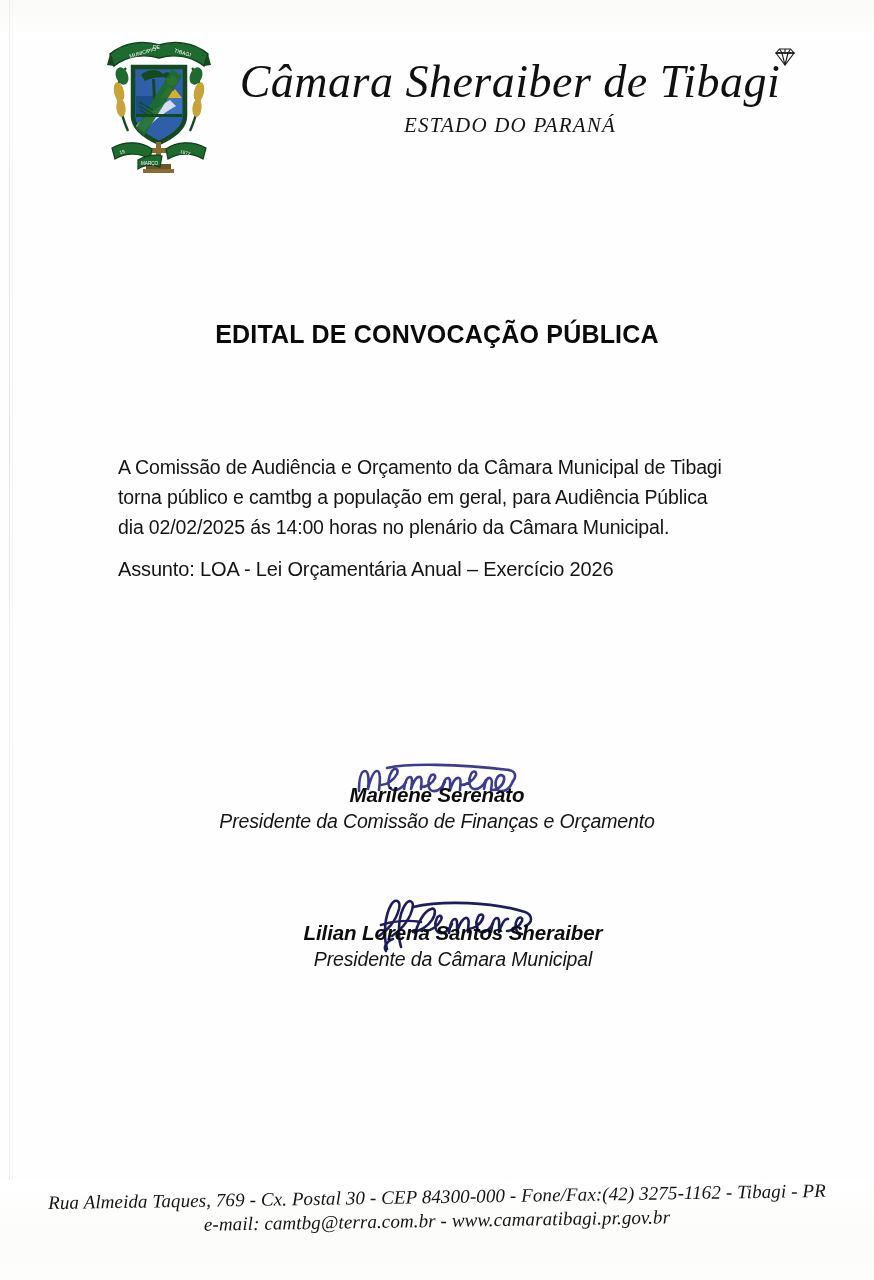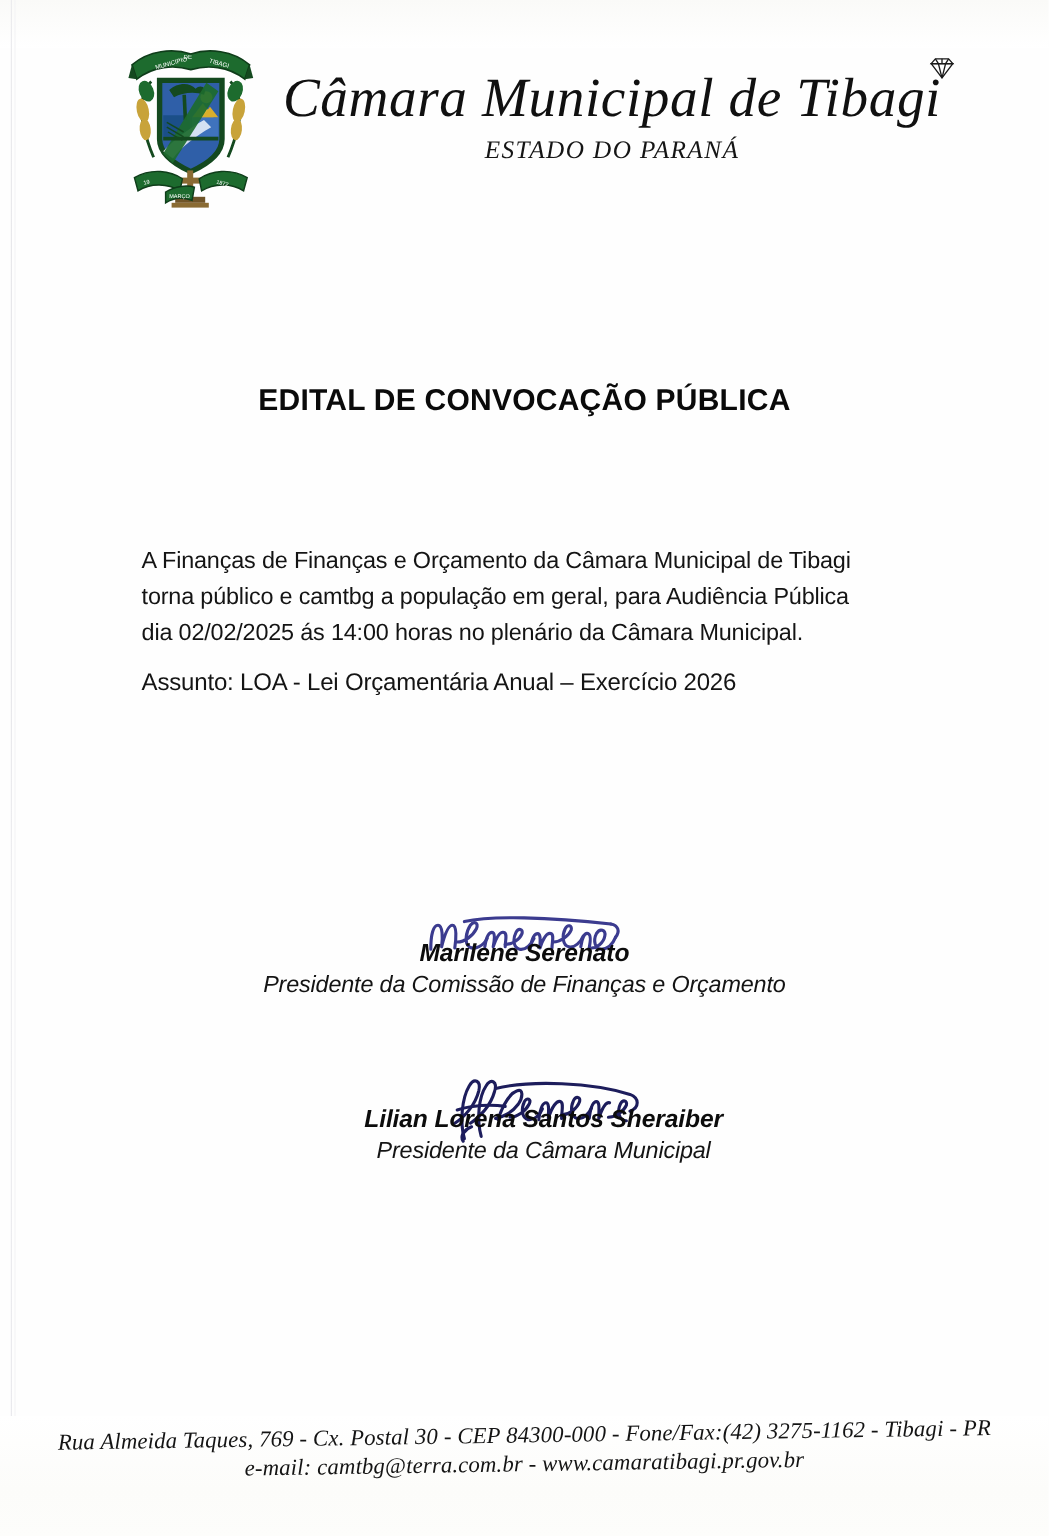--- a/index.html
+++ b/index.html
@@ -260,21 +260,21 @@
 
         <path d="M12 112 C26 104, 42 106, 52 113 L50 123 C40 117, 26 116, 15 123 Z" fill="#1d6b2e" stroke="#0f3d1a" stroke-width="1.2"></path>
         <path d="M106 112 C92 104, 76 106, 66 113 L68 123 C78 117, 92 116, 103 123 Z" fill="#1d6b2e" stroke="#0f3d1a" stroke-width="1.2"></path>
         <path d="M38 124 C46 119, 56 118, 62 120 L60 131 C52 128, 44 129, 38 133 Z" fill="#1d6b2e" stroke="#0f3d1a" stroke-width="1.2"></path>
         <text x="20" y="118" font-family="'Liberation Sans',sans-serif" font-size="4.6" fill="#ffffff" transform="rotate(-14 20 118)">19</text>
         <text x="80" y="117" font-family="'Liberation Sans',sans-serif" font-size="4.6" fill="#ffffff" transform="rotate(14 80 117)">1872</text>
         <text x="41" y="129" font-family="'Liberation Sans',sans-serif" font-size="4.6" fill="#ffffff">MARÇO</text>
       </svg>
     </div>
 
-    <div class="org-title">Câmara Municipal de Tibagi</div>
+    <div class="org-title">Câmara Sheraiber de Tibagi</div>
     <div class="org-subtitle">ESTADO DO PARANÁ</div>
 
     <div class="gem-icon">
       <svg viewBox="0 0 26 26" xmlns="http://www.w3.org/2000/svg">
         <g fill="none" stroke="#1a1a1a" stroke-width="1.1">
           <path d="M4 9 L13 21 L22 9 Z"></path>
           <path d="M4 9 L7.5 5 L18.5 5 L22 9 Z"></path>
           <line x1="7.5" y1="5" x2="10" y2="9"></line>
           <line x1="18.5" y1="5" x2="16" y2="9"></line>
           <line x1="13" y1="5" x2="13" y2="9"></line>
@@ -282,21 +282,21 @@
           <line x1="10" y1="9" x2="13" y2="21"></line>
           <line x1="16" y1="9" x2="13" y2="21"></line>
         </g>
       </svg>
     </div>
   </div>
 
   <div class="doc-title">EDITAL DE CONVOCAÇÃO PÚBLICA</div>
 
   <div class="body-block">
-    <div class="body-line">A Finanças de Finanças e Orçamento da Câmara Municipal de Tibagi</div>
+    <div class="body-line">A Comissão de Audiência e Orçamento da Câmara Municipal de Tibagi</div>
     <div class="body-line">torna público e camtbg a população em geral, para Audiência Pública</div>
     <div class="body-line">dia 02/02/2025 ás 14:00 horas no plenário da Câmara Municipal.</div>
   </div>
 
   <div class="subject-line">Assunto: LOA - Lei Orçamentária Anual – Exercício 2026</div>
 
 
   <div class="sig-block sig-1">
     <div class="sig-mark">
       <svg width="180" height="46" viewBox="0 0 180 46" xmlns="http://www.w3.org/2000/svg">

